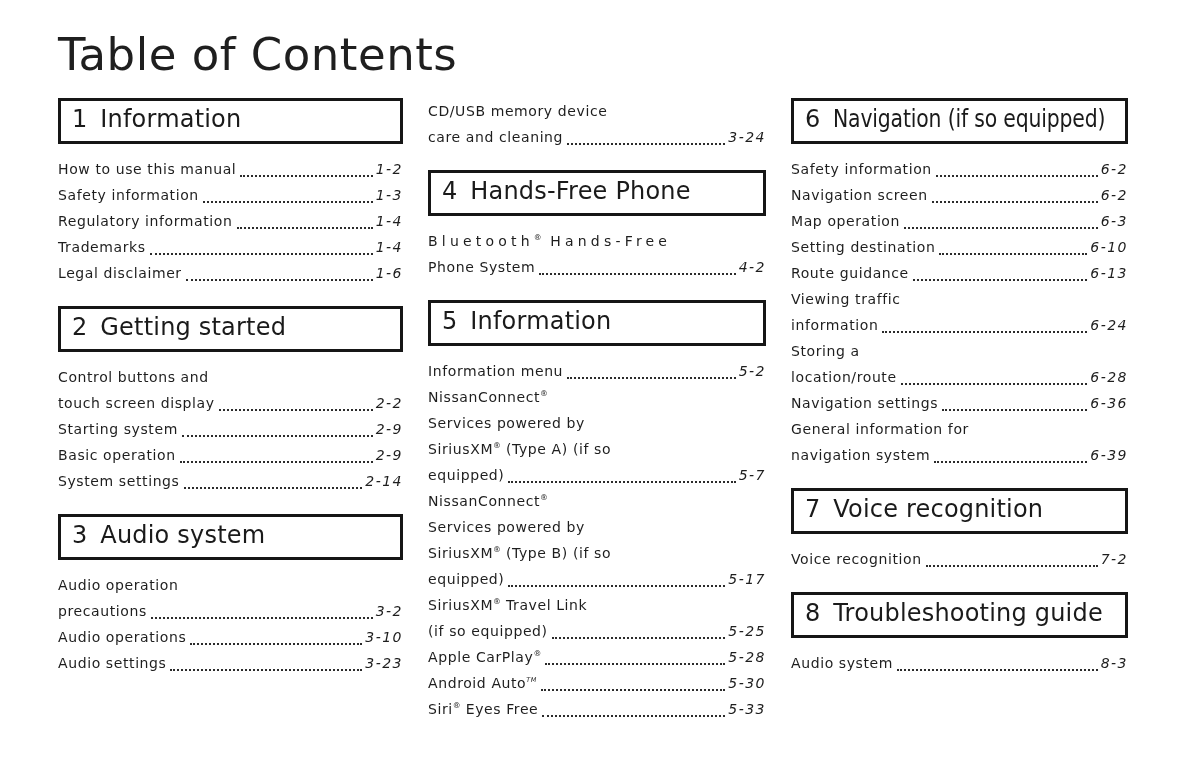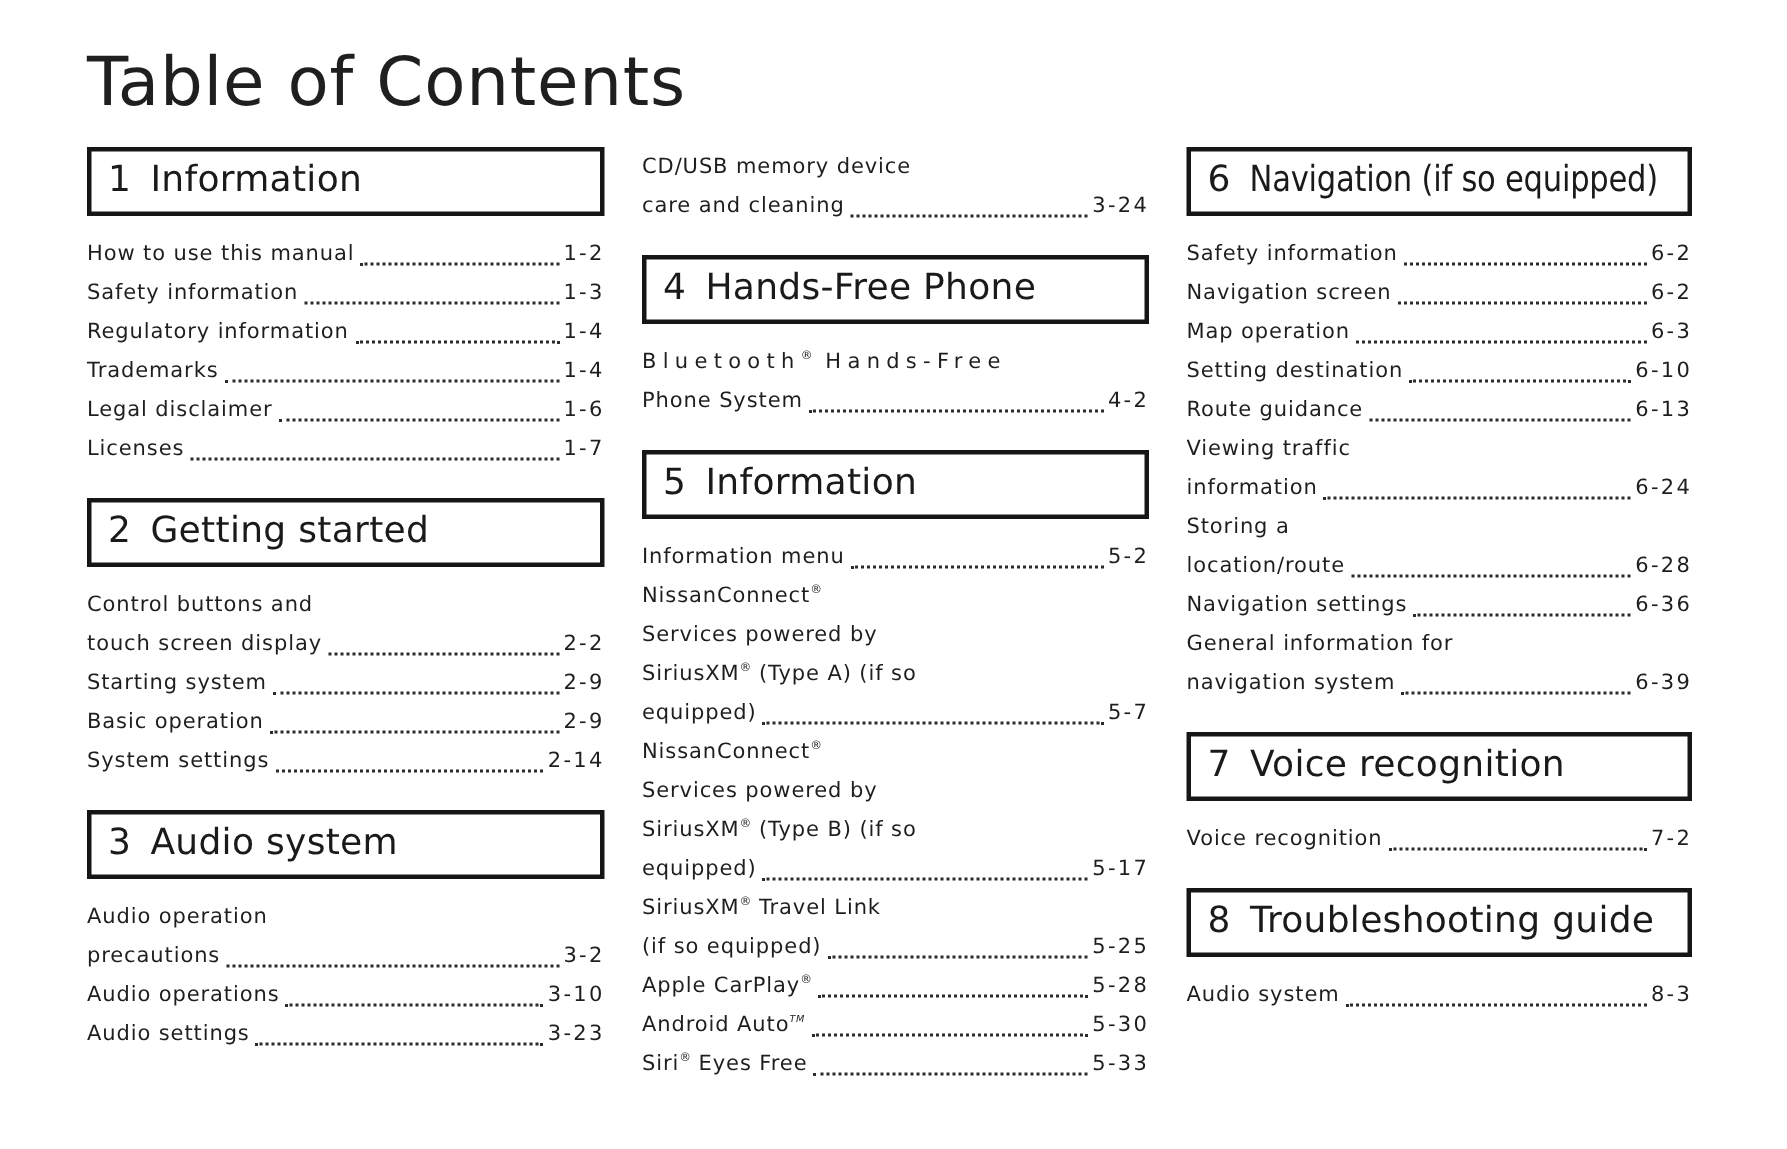--- a/index.html
+++ b/index.html
@@ -67,20 +67,21 @@
   .dots {
     flex: 1 1 auto;
     min-width: 10px;
     align-self: flex-end;
     margin: 0 3px 5px 4px;
     border-bottom: 2.5px dotted #2b2b2b;
   }
   .entry-page {
     white-space: nowrap;
     letter-spacing: 1.5px;
+    font-style: italic;
   }
   .spread { letter-spacing: 4.2px; }
 
   sup.reg { font-size: 56%; line-height: 0; letter-spacing: 0; }
   sup.tm  { font-size: 46%; line-height: 0; letter-spacing: 0.5px; font-weight: 400; font-style: italic; }
 </style>
 </head>
 <body>
 
 <div class="page">
@@ -110,25 +111,20 @@
           <div class="entry-row">
             <span class="entry-label">Trademarks</span>
             <span class="dots"></span>
             <span class="entry-page">1-4</span>
           </div>
           <div class="entry-row">
             <span class="entry-label">Legal disclaimer</span>
             <span class="dots"></span>
             <span class="entry-page">1-6</span>
           </div>
-          <div class="entry-row">
-            <span class="entry-label">Licenses</span>
-            <span class="dots"></span>
-            <span class="entry-page">1-7</span>
-          </div>
         </div>
         <div class="chapter-box">
           <span class="chapter-num">2</span>
           <span class="chapter-title">Getting started</span>
         </div>
         <div class="entries">
           <div class="entry-line">Control buttons and</div>
           <div class="entry-row">
             <span class="entry-label">touch screen display</span>
             <span class="dots"></span>

